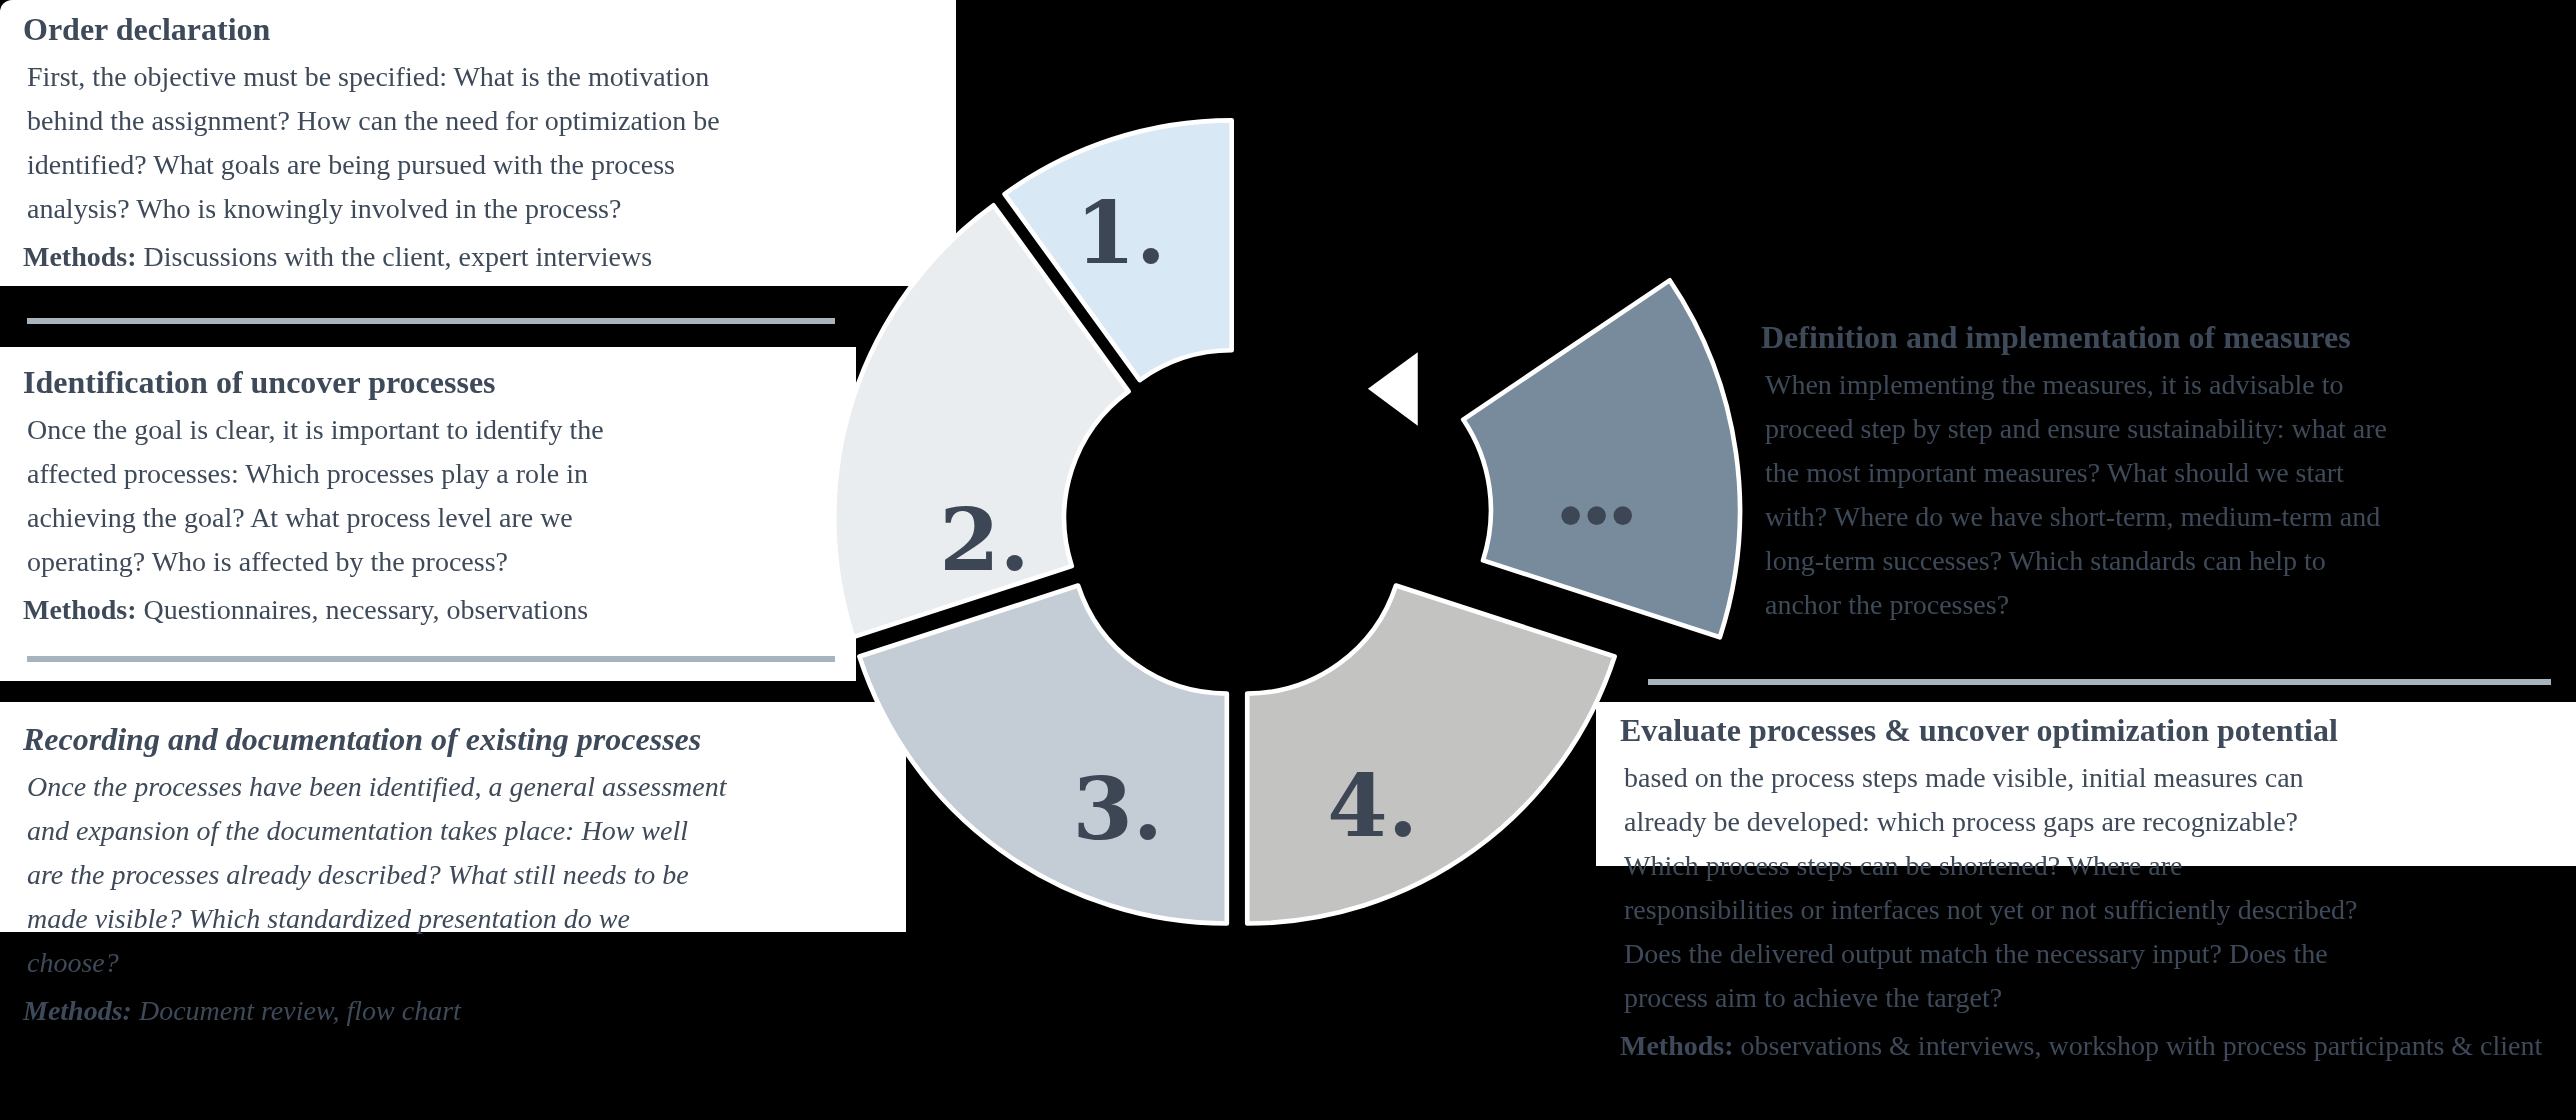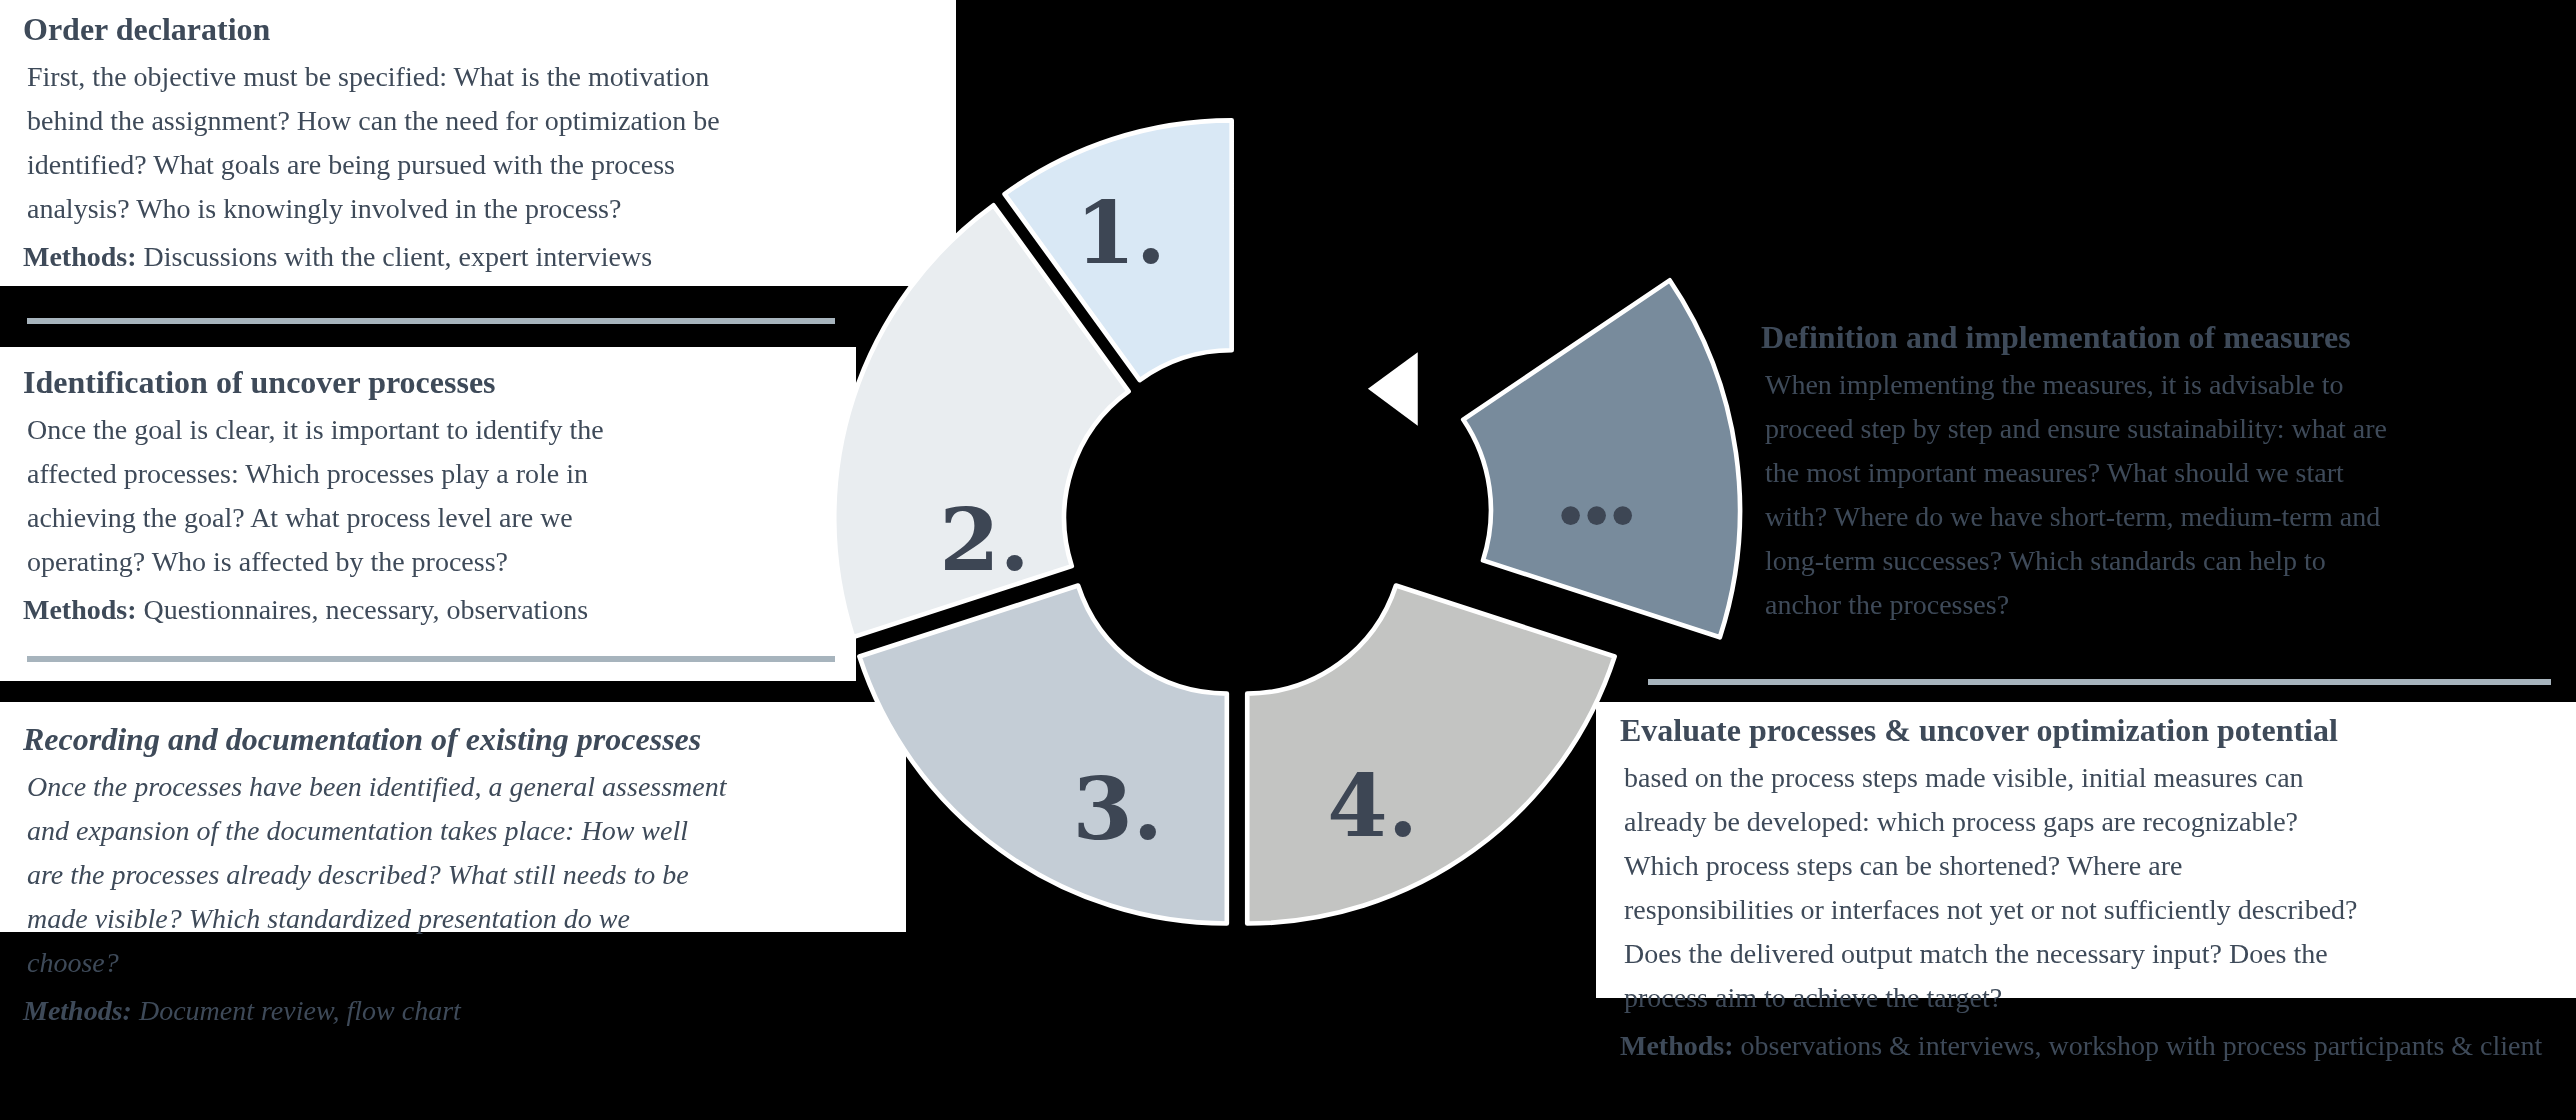--- a/index.html
+++ b/index.html
@@ -1,36 +1,36 @@
 <!DOCTYPE html>
 <html style="font-size:9.3px"><head>
 <meta charset="utf-8">
 <style>
   html,body{margin:0;padding:0;background:#000;}
   .canvas{
     position:relative;width:2576px;height:1121px;background:#000000;overflow:hidden;
-    font-family:"Liberation Serif","DejaVu Serif",serif;color:#3e4a59;
+    font-family:"Liberation Serif","DejaVu Serif",serif;color:#3e4a59;border-radius:12px;
   }
   .panel{position:absolute;background:#ffffff;box-sizing:border-box;}
   .panel.dark{background:transparent;}
   .panel h2{
     margin:0 0 5.8px 0;font-size:32px;line-height:40px;font-weight:bold;color:#3e4a59;
   }
   .panel .body{
     margin:4px;font-size:28px;line-height:44px;white-space:pre-line;color:#3e4a59;
   }
   .panel .methods{margin:0;font-size:28px;line-height:44px;color:#3e4a59;}
   .panel .methods b{font-weight:bold;}
   .divider{position:absolute;height:6.4px;background:#a7b4bd;}
   
   #panel-order{left:0;top:0;width:956px;height:286px;padding:9.3px 23px;}
   #panel-identification{left:0;top:347px;width:856px;height:334px;padding:15px 23px;}
   #panel-recording{left:0;top:702px;width:906px;height:230px;padding:17px 23px;overflow:visible;font-style:italic;}
   #panel-definition{left:1761px;top:317px;width:817px;}
-  #panel-evaluate{left:1596px;top:702px;width:980px;height:296px;padding:8px 8px 8px 24px;overflow:visible;}
+  #panel-evaluate{left:1596px;top:702px;width:980px;height:164px;padding:8px 8px 8px 24px;overflow:visible;}
   #divider-1{left:27px;top:318px;width:808px;}
   #divider-2{left:27px;top:656px;width:808px;}
   #divider-3{left:1648px;top:679px;width:903px;}
   .donut-svg{position:absolute;left:0;top:0;pointer-events:none;}
   .num{
     font-family:"DejaVu Serif","Liberation Serif",serif;font-weight:bold;
     font-size:150px;fill:#3d4654;
   }
 </style>
 </head>

